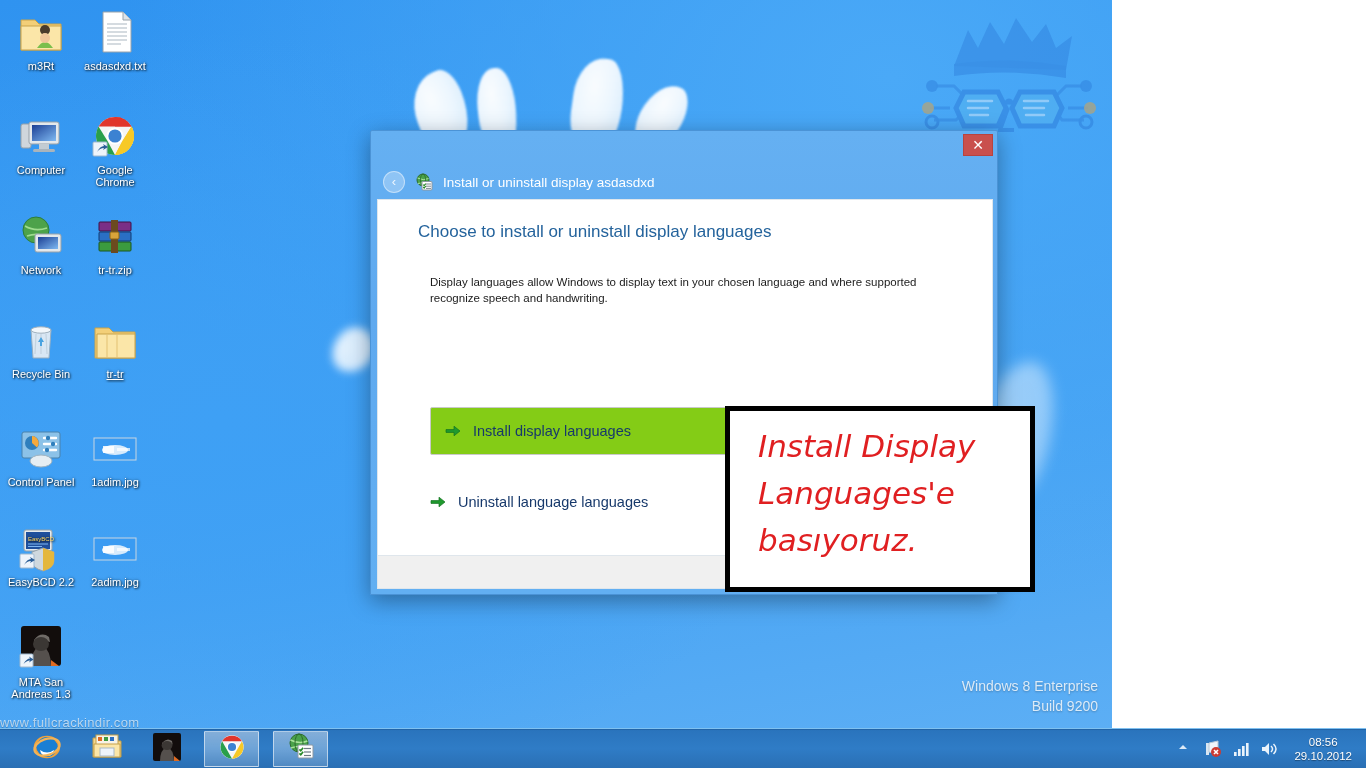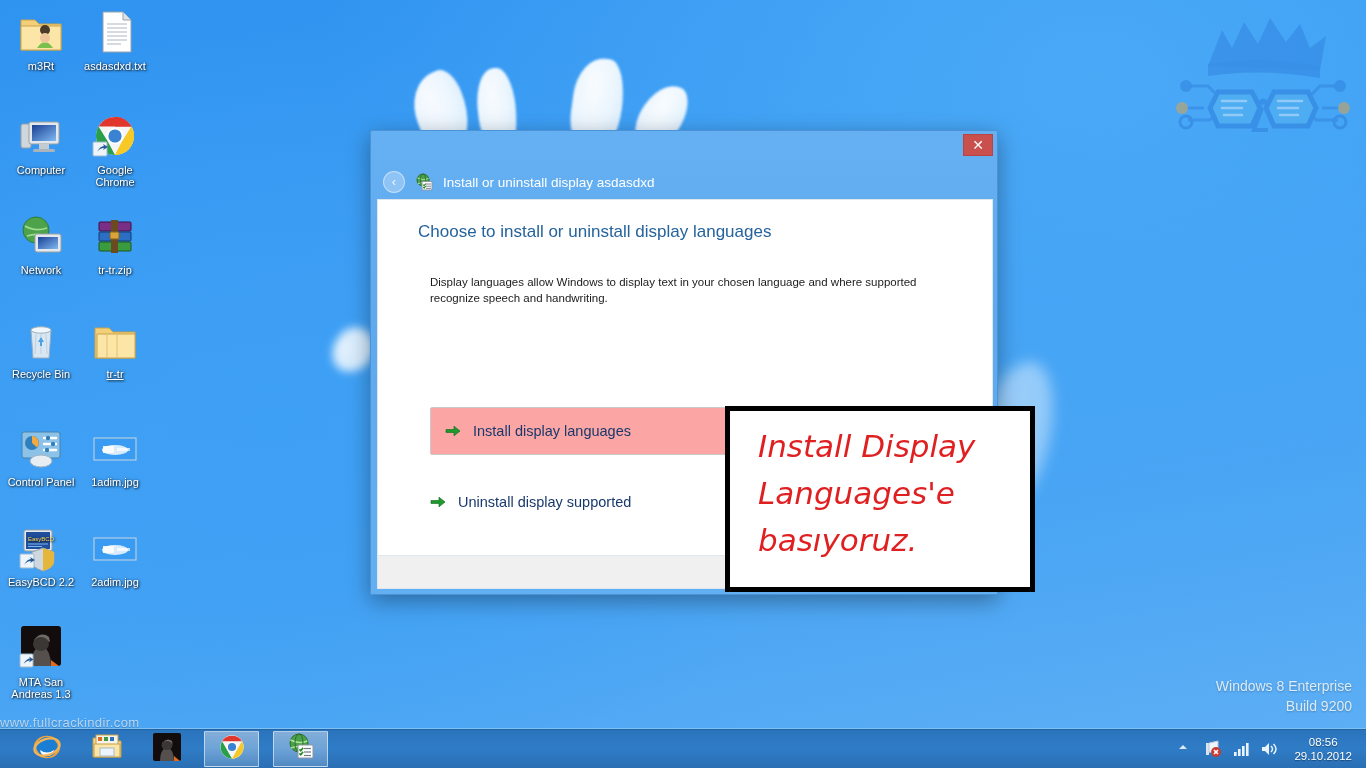--- a/index.html
+++ b/index.html
@@ -5,21 +5,21 @@
   * { box-sizing: border-box; margin: 0; padding: 0; }
   html, body {
     width: 1366px; height: 768px;
     overflow: hidden;
     font-family: "Liberation Sans", sans-serif;
   }
 
   
   #desktop {
     position: relative;
-    width: 1366px; height: 768px;
+    width: 1112px; height: 768px;
     background:
       radial-gradient(ellipse 900px 600px at 20% 55%, #3ea0f5 0%, rgba(62,160,245,0) 65%),
       radial-gradient(ellipse 1100px 800px at 80% 10%, #4aa9f7 0%, rgba(74,169,247,0) 70%),
       linear-gradient(170deg, #2f93f0 0%, #3a9bf2 35%, #47a3f3 65%, #5fb0f5 100%);
   }
 
   
   .fin {
     position: absolute;
     background: radial-gradient(ellipse at 40% 30%, #ffffff 0%, #f2f9ff 45%, #d8ecfd 100%);
@@ -118,21 +118,21 @@
 
   .task {
     position: absolute; left: 52px;
     display: flex; align-items: center; gap: 12px;
     cursor: pointer;
   }
   .task .label { color: #17396b; font-size: 14.5px; }
   #task-install {
     top: 207px; left: 52px; width: 520px; height: 48px;
     padding-left: 14px;
-    background: #fca5a5;
+    background: #84cc16;
     border: 1px solid #c9c9c9;
     border-radius: 2px;
   }
   #task-uninstall { top: 294px; }
   .arrow-icon { width: 16px; height: 14px; flex: none; }
 
   
   #annot {
     position: absolute;
     left: 725px; top: 406px;
@@ -500,21 +500,21 @@
         </span>
         <span class="label">Install display languages</span>
       </div>
 
       <div class="task" id="task-uninstall">
         <span class="arrow-icon">
           <svg width="16" height="14" viewBox="0 0 16 14">
             <path d="M1 5.6 h8 V2.2 L15 7 l-6 4.8 V8.4 H1 Z" fill="#1f9a2e" stroke="#13701f" stroke-width=".7"></path>
           </svg>
         </span>
-        <span class="label">Uninstall display supported</span>
+        <span class="label">Uninstall language languages</span>
       </div>
     </div>
 
     <div id="dlg-footer"></div>
   </div>
 
   <div id="annot">
     <div id="annot-text">Install Display
 Languages'e
 basıyoruz.</div>

